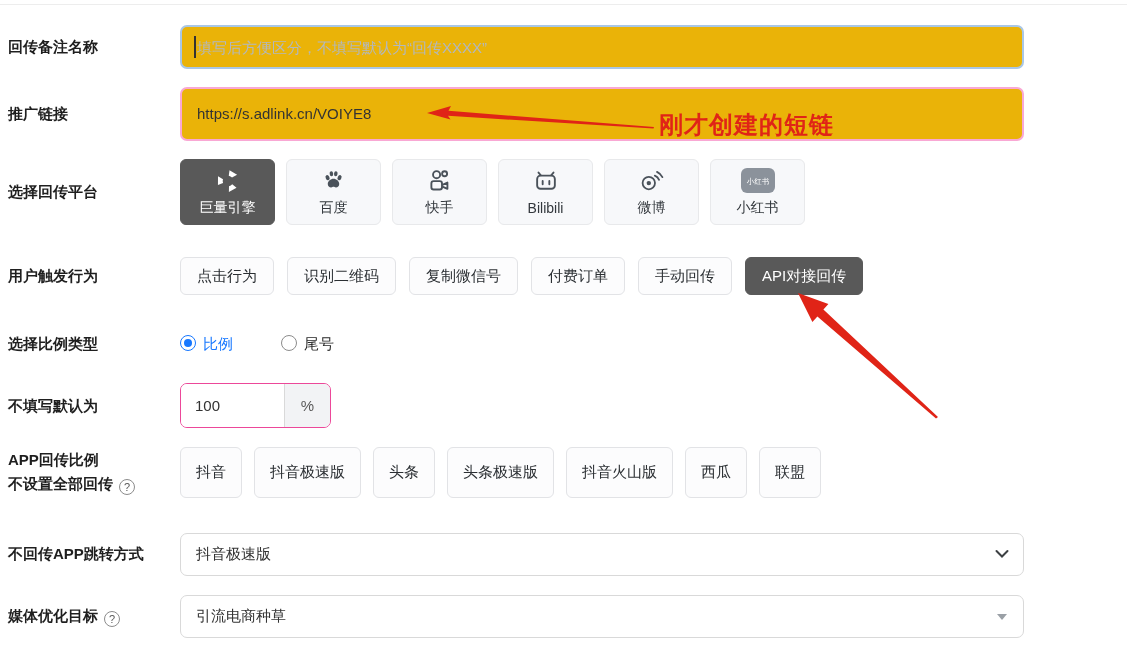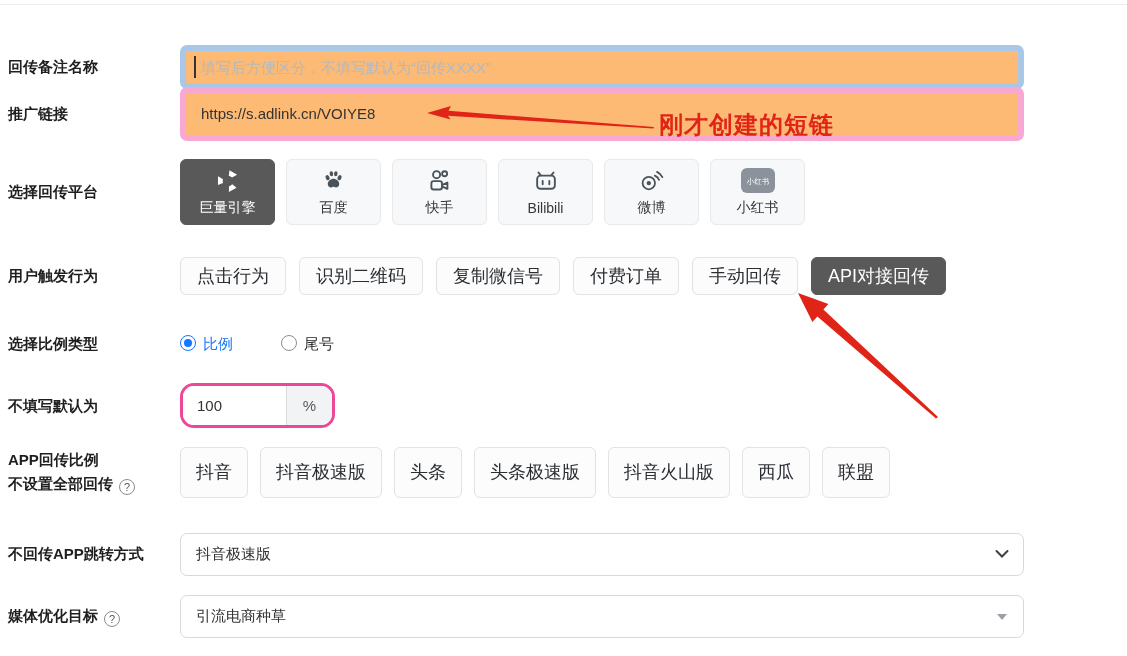--- a/index.html
+++ b/index.html
@@ -7,59 +7,59 @@
   body { font-family:"Liberation Sans","DejaVu Sans",sans-serif; color:#262626; }
   .page { position:relative; width:1127px; height:656px; background:#fff; overflow:hidden; }
   .top-hairline { position:absolute; top:4px; left:0; width:100%; height:1px; background:#ededed; }
 
   .row { position:absolute; left:0; right:0; }
   .row-label { position:absolute; left:8px; top:50%; transform:translateY(-50%);
                font-size:15px; font-weight:bold; color:#1f1f1f; white-space:nowrap; }
   .controls { position:absolute; left:180px; top:0; bottom:0; display:flex; align-items:center; }
 
   
-  .text-input { width:844px; height:44px; border:6px solid #f9a8d4; border-radius:7px;
-                padding:0 15px; font-size:15px; color:#333; outline:none; background:#fdba74;
+  .text-input { width:844px; height:44px; border:2px solid #f9a8d4; border-radius:7px;
+                padding:0 15px; font-size:15px; color:#333; outline:none; background:#eab308;
                 font-family:inherit; }
   .text-input::placeholder { color:#b2b8bf; }
   .focused { border-color:#a9c7e6; }
   .caret-bar { position:absolute; left:194px; top:50%; transform:translateY(-50%);
                width:1.5px; height:22px; background:#333; animation:blink 1.1s steps(1) infinite; }
   @keyframes blink { 50% { opacity:0; } }
 
   
   .pcards { display:flex; gap:11px; }
   .pcard { width:95px; height:66px; border-radius:6px; background:#f7f8fa; border:1px solid #e8e9eb;
            display:flex; flex-direction:column; align-items:center; justify-content:center; gap:5px;
            cursor:pointer; }
   .pcard .pcard-label { font-size:14px; color:#33383d; }
   .pcard.selected { background:#595959; border-color:#595959; }
   .pcard.selected .pcard-label { color:#fff; }
   .picon { height:26px; display:flex; align-items:center; justify-content:center; }
 
   
-  .pill { border:1px solid #e2e3e6; background:#fcfcfd; border-radius:6px; font-size:18px;
+  .pill { border:1px solid #e2e3e6; background:#fcfcfd; border-radius:6px; font-size:15px;
           color:#2b2f33; display:flex; align-items:center; justify-content:center; cursor:pointer;
           white-space:nowrap; }
   .pill.selected { background:#595959; border-color:#595959; color:#fff; }
   .trigger-row { gap:13px; }
   .trigger-row .pill { height:38px; padding:0 16px; }
   .app-row { gap:12px; }
   .app-row .pill { height:51px; padding:0 15px; }
 
   
   .radio-group { display:flex; gap:48px; }
   .radio-item { display:flex; align-items:flex-start; gap:7px; font-size:15px; cursor:pointer; }
   .radio-dot { width:16px; height:16px; border-radius:50%; border:1.5px solid #8c8c8c; background:#fff; }
   .radio-item.checked .radio-dot { border-color:#1677ff; display:flex; align-items:center; justify-content:center; }
   .radio-item.checked .radio-dot::after { content:""; width:8px; height:8px; border-radius:50%; background:#1677ff; }
   .radio-item.checked .radio-text { color:#1677ff; }
 
   
-  .ratio-group { display:flex; height:45px; border:3px solid #ec4899; border-radius:14px; overflow:hidden; background:#fff; }
+  .ratio-group { display:flex; height:45px; border:1px solid #ec4899; border-radius:7px; overflow:hidden; background:#fff; }
   .ratio-input { width:103px; border:none; outline:none; padding:0 14px; font-size:15px; color:#333; font-family:inherit; }
   .ratio-addon { width:46px; background:#f2f3f5; border-left:1px solid #d9d9d9; display:flex;
                  align-items:center; justify-content:center; font-size:15px; color:#595959; }
 
   
   .label-2line { line-height:24px; }
   .help-icon { display:inline-flex; width:16px; height:16px; border:1.2px solid #8c8c8c; border-radius:50%;
                font-size:11px; font-weight:normal; color:#595959; align-items:center; justify-content:center;
                margin-left:6px; vertical-align:-2px; }
 
@@ -76,21 +76,21 @@
   .annotation-text { position:absolute; left:659px; top:109px; font-size:24px; font-weight:bold;
                      letter-spacing:1px; color:#e02417; white-space:nowrap; }
   .arrow-svg { position:absolute; pointer-events:none; }
 </style>
 </head>
 <body>
 
 <div class="page">
   <div class="top-hairline"></div>
 
-  <div class="row" style="top:25px;height:44px;margin-top:20px;">
+  <div class="row" style="top:25px;height:44px;">
     <div class="row-label">回传备注名称</div>
     <div class="controls">
       <input class="text-input focused" type="text" placeholder="填写后方便区分，不填写默认为“回传XXXX”" style="">
     </div>
     <div class="caret-bar"></div>
   </div>
 
   <div class="row" style="top:92px;height:43px;">
     <div class="row-label">推广链接</div>
     <div class="controls">

